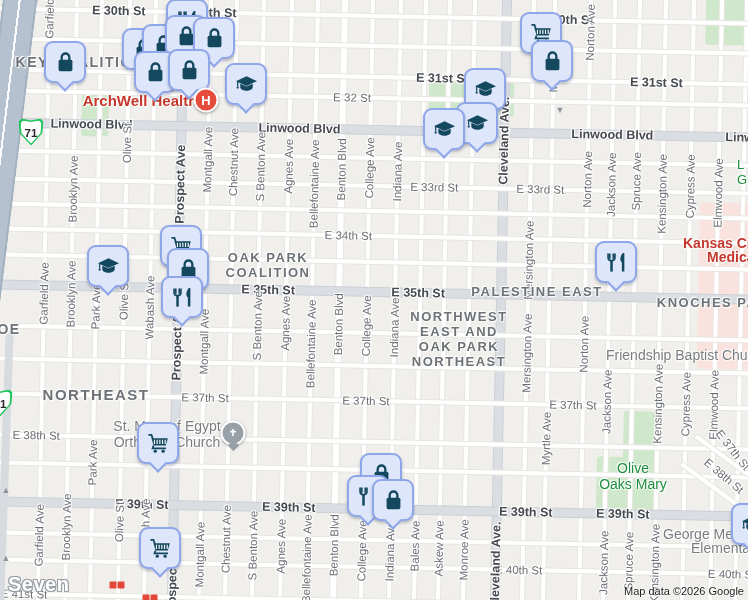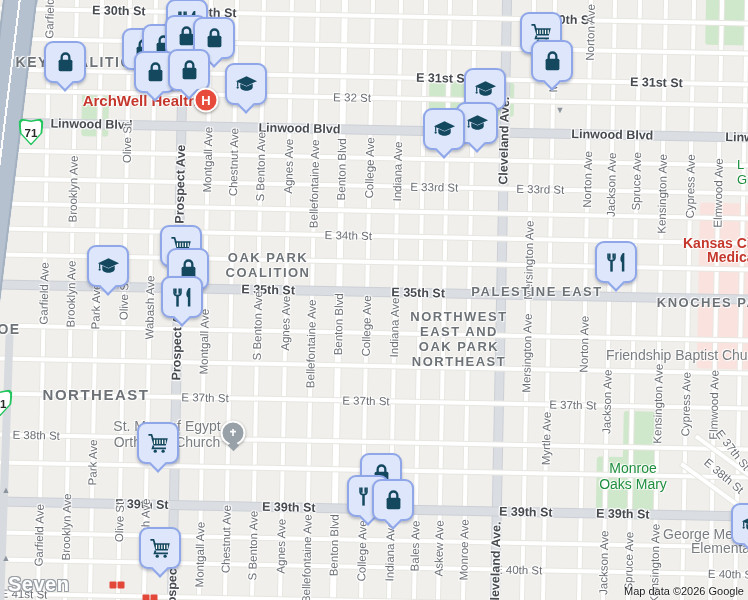--- a/index.html
+++ b/index.html
@@ -255,21 +255,21 @@
         <div>Medical</div>
       </div>
       <div class="poi gray left" style="left: 606px; top: 355px; font-size: 14px;">
         <div>Friendship Baptist Church</div>
       </div>
       <div class="poi gray center" style="left: 167px; top: 434px; font-size: 14px;">
         <div>St. Mary of Egypt</div>
         <div>Orthodox Church</div>
       </div>
       <div class="poi green center" style="left: 633px; top: 476px; font-size: 14px;">
-        <div>Monroe</div>
+        <div>Olive</div>
         <div>Oaks Mary</div>
       </div>
       <div class="poi gray left" style="left: 663px; top: 534px; font-size: 14px;">
         <div>George Melcher</div>
       </div>
       <div class="poi gray left" style="left: 691px; top: 548px; font-size: 14px;">
         <div>Elementary</div>
       </div>
       <div class="poi green left" style="left: 737px; top: 172px; font-size: 13px;">
         <div>L</div>

